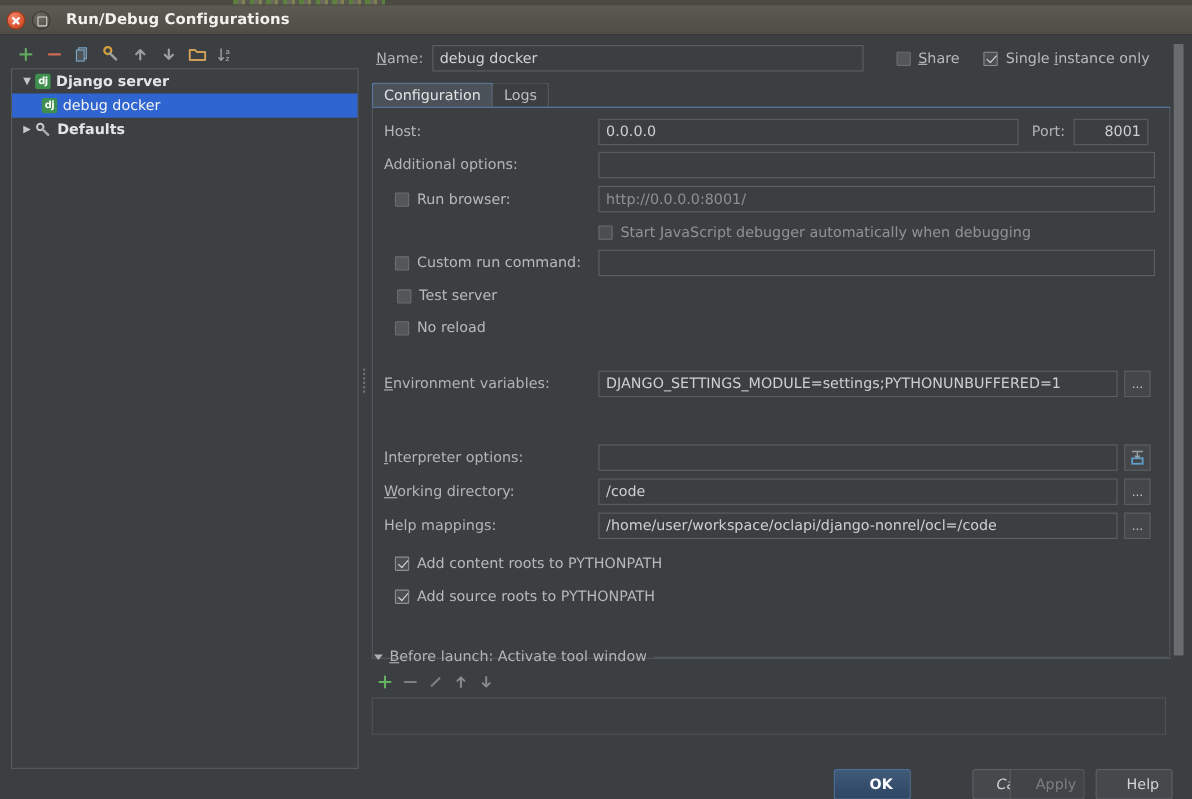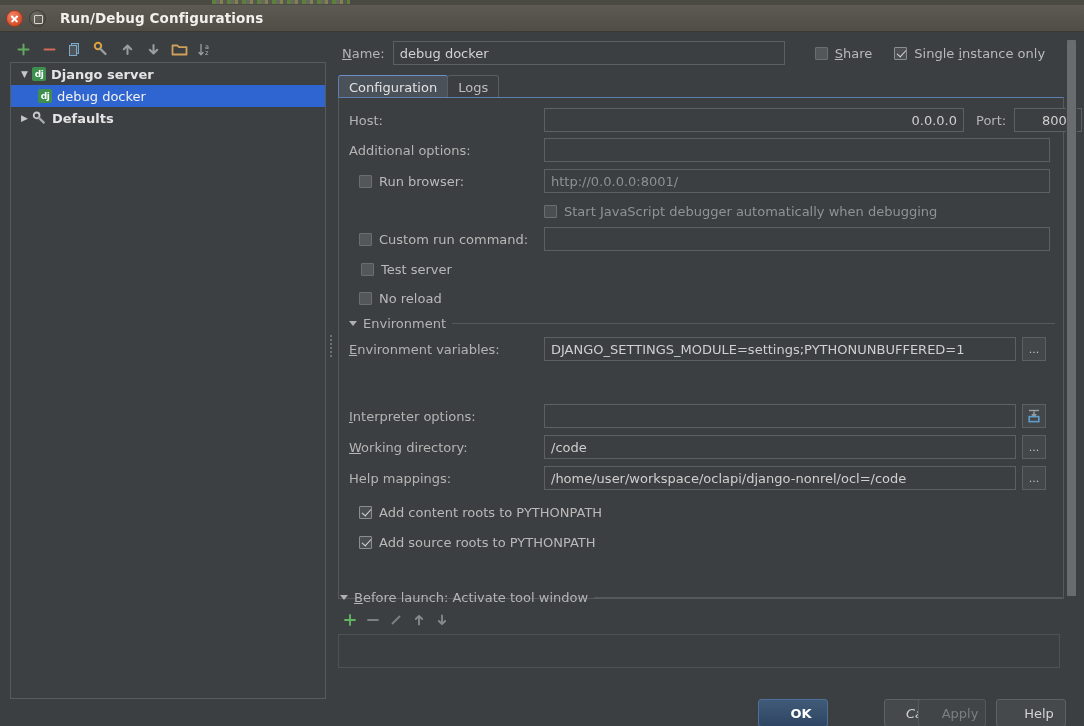--- a/index.html
+++ b/index.html
@@ -331,21 +331,21 @@
 
     <div class="tabs">
       <div class="tab active">Configuration</div>
       <div class="tab">Logs</div>
     </div>
 
     <div class="content-box">
 
       <div class="row" style="left:10px; top:10px;">
         <span class="lbl" style="width:195px">Host:</span>
-        <input class="fld" style="width: 420px; text-align: right;" value="0.0.0.0">
+        <input class="fld" style="width: 382px;" value="0.0.0.0">
         <span class="lbl" style="margin-left:12px">Port:</span>
         <input class="fld" style="width: 68px; margin-left: 8px; text-align: right;" value="8001">
       </div>
 
       <div class="row" style="left:10px; top:40px;">
         <span class="lbl" style="width:195px">Additional options:</span>
         <input class="fld" style="width: 506px;" value="">
       </div>
 
       <div class="row" style="left:10px; top:71px;">
@@ -378,25 +378,20 @@
         </div>
       </div>
 
       <div class="row" style="left:20px; top:188px;">
         <div class="cbx-label">
           <span class="cbx"></span>
           <span>No reload</span>
         </div>
       </div>
 
-      <div class="section-hdr" style="left:10px; top:218px; width:706px;">
-        <span class="tri-d"></span>
-        <span>Environment</span>
-        <span class="hr"></span>
-      </div>
 
       <div class="row" style="left:10px; top:239px;">
         <span class="lbl" style="width:195px"><span class="u">E</span>nvironment variables:</span>
         <input class="fld" style="width: 472px;" value="DJANGO_SETTINGS_MODULE=settings;PYTHONUNBUFFERED=1">
         <div class="smallbtn" style="margin-left:6px">...</div>
       </div>
 
 
       <div class="row" style="left:10px; top:306px;">
         <span class="lbl" style="width:195px"><span class="u">I</span>nterpreter options:</span>

